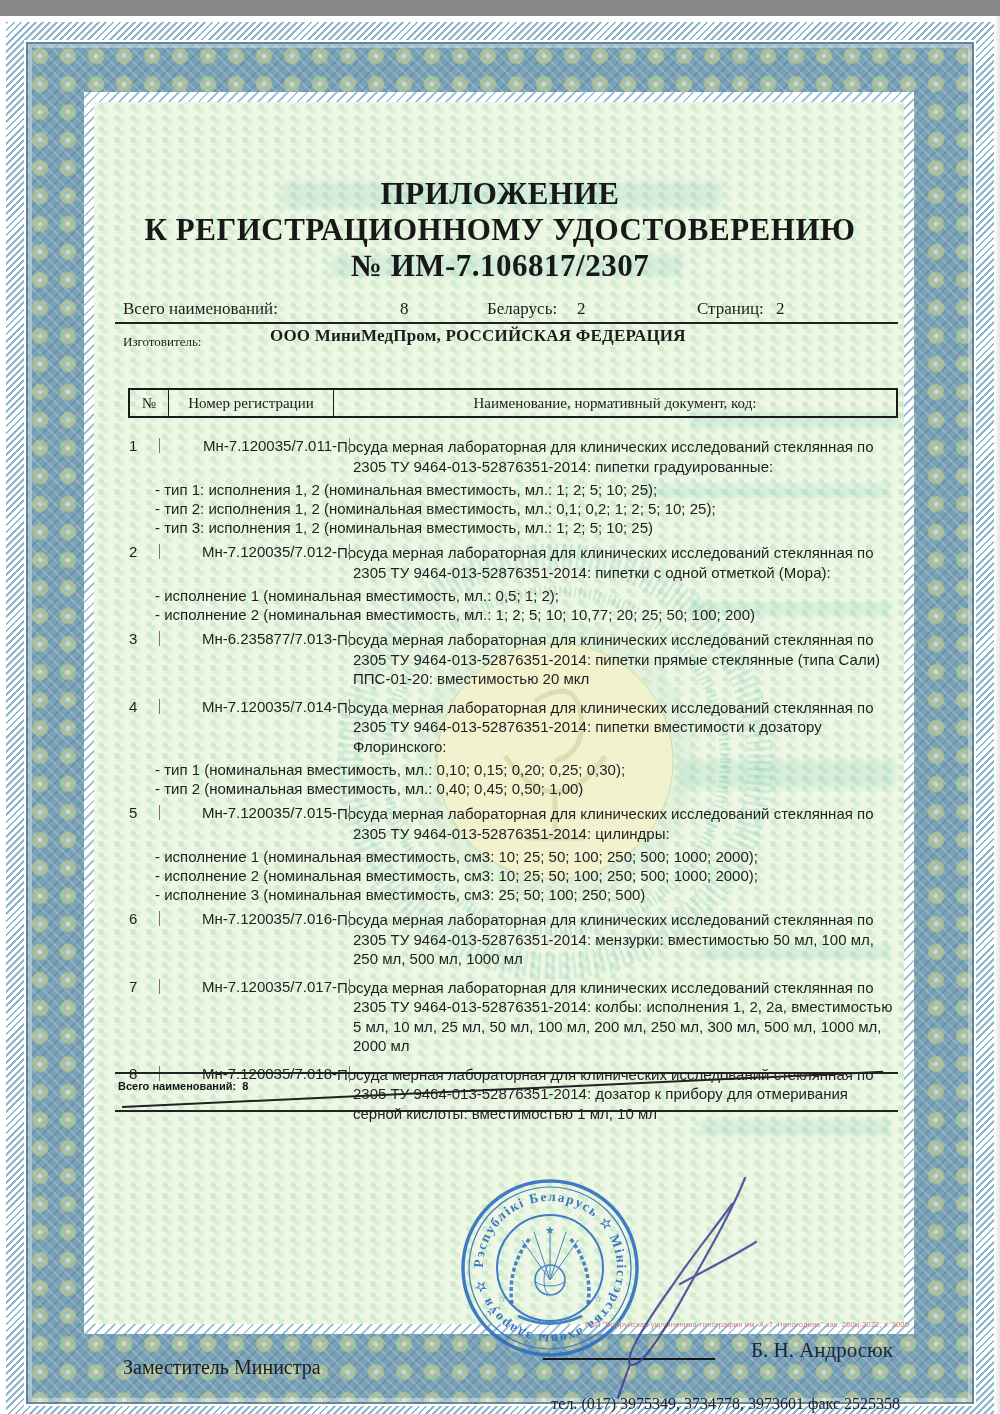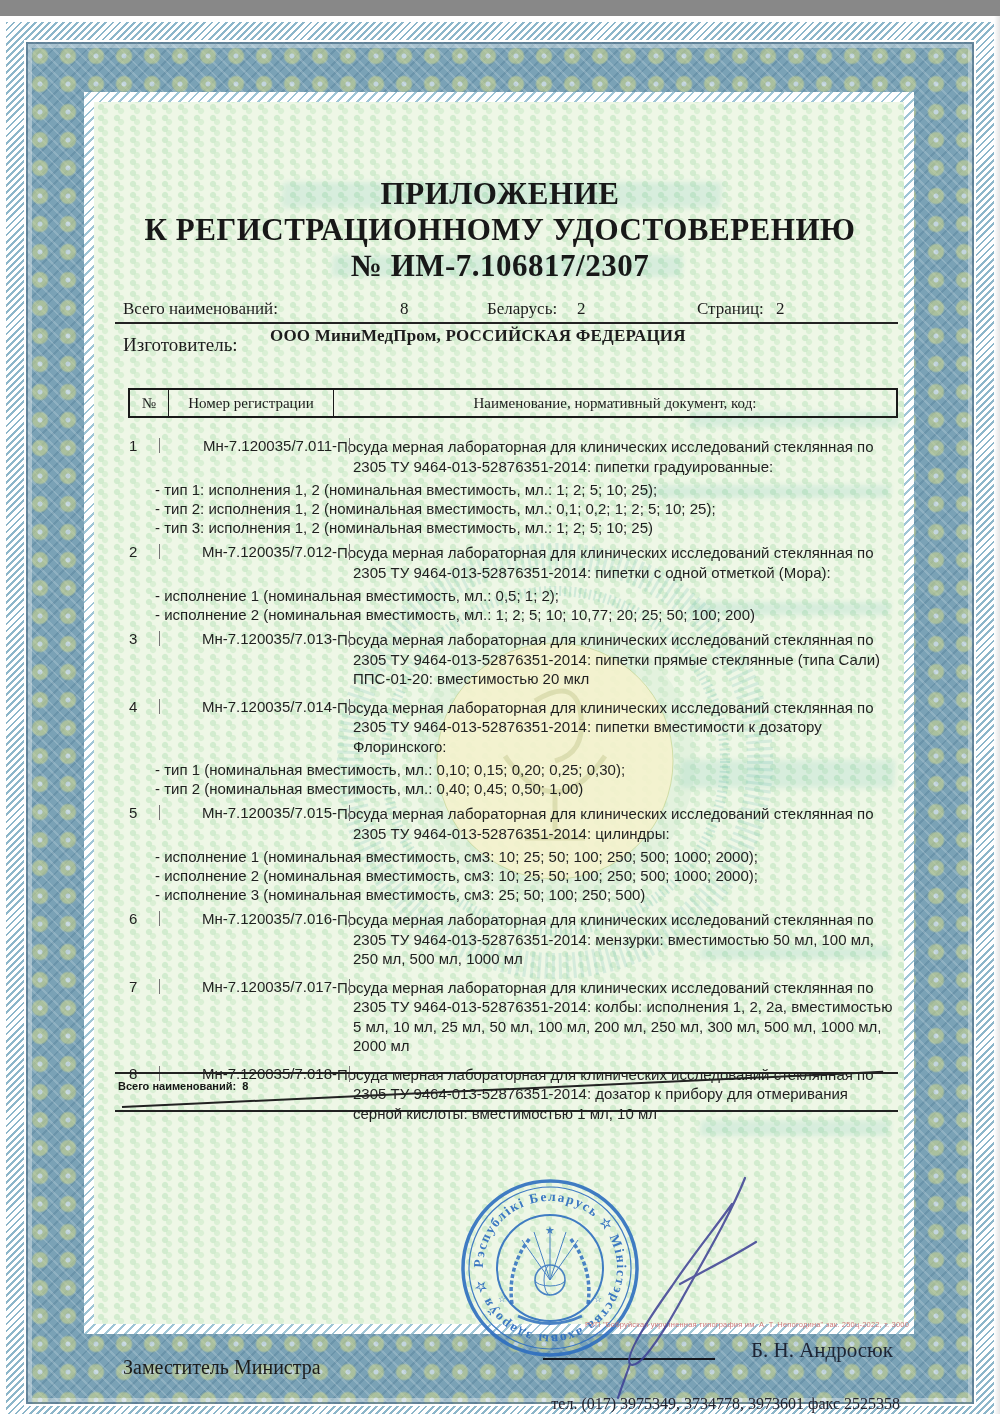--- a/index.html
+++ b/index.html
@@ -25,21 +25,21 @@
       background-clip:padding-box;}
   
   .ghost{position:absolute;background:rgba(80,175,160,.14);filter:blur(2.5px);border-radius:3px;transform:skewX(-4deg);}
   .rosette{position:absolute;left:300px;top:490px;}
   
   .title{position:absolute;left:0;right:0;top:160px;text-align:center;font-size:31px;line-height:36px;
          font-weight:600;letter-spacing:.5px;color:#181818;}
   .meta{position:absolute;top:283px;left:0;width:100%;font-size:17px;}
   .meta span{position:absolute;white-space:nowrap;}
   .rule{position:absolute;background:#222;}
-  .manu-label{position:absolute;left:123px;top:318px;font-size:19px;}
+  .manu-label{position:absolute;left:123px;top:318px;font-size:13px;}
   .manu-value{position:absolute;left:270px;top:310px;font-size:17px;font-weight:bold;letter-spacing:.2px;}
   
   .thead{position:absolute;left:128px;top:372px;width:770px;height:30px;border:2px solid #1a1a1a;
          display:flex;align-items:center;font-size:15px;box-sizing:border-box;background:rgba(255,255,255,.06);}
   .thead .c1{width:38px;text-align:center;border-right:1.5px solid #1a1a1a;align-self:stretch;display:flex;align-items:center;justify-content:center;}
   .thead .c2{width:164px;text-align:center;border-right:1.5px solid #1a1a1a;align-self:stretch;display:flex;align-items:center;justify-content:center;}
   .thead .c3{flex:1;text-align:center;}
   
   .rows{position:absolute;left:115px;top:421px;width:790px;font-family:"Liberation Sans", sans-serif;
         font-size:15px;color:#1f1f1f;}
@@ -137,21 +137,21 @@
         <div class="cell-num">2</div>
         <div class="cell-reg">Мн-7.120035/7.012-</div>
         <div class="cell-desc">Посуда мерная лабораторная для клинических исследований стеклянная по 2305 ТУ 9464-013-52876351-2014: пипетки с одной отметкой (Мора):</div>
       </div>
       <div class="sub-wrap">
         <div class="sub">- исполнение 1 (номинальная вместимость, мл.: 0,5; 1; 2);</div>
         <div class="sub">- исполнение 2 (номинальная вместимость, мл.: 1; 2; 5; 10; 10,77; 20; 25; 50; 100; 200)</div>
       </div>
       <div class="row">
         <div class="cell-num">3</div>
-        <div class="cell-reg">Мн-7.120035/7.013-</div>
+        <div class="cell-reg">Мн-6.235877/7.013-</div>
         <div class="cell-desc">Посуда мерная лабораторная для клинических исследований стеклянная по 2305 ТУ 9464-013-52876351-2014: пипетки прямые стеклянные (типа Сали) ППС-01-20: вместимостью 20 мкл</div>
       </div>
       <div class="rowgap"></div>
       <div class="row">
         <div class="cell-num">4</div>
         <div class="cell-reg">Мн-7.120035/7.014-</div>
         <div class="cell-desc">Посуда мерная лабораторная для клинических исследований стеклянная по 2305 ТУ 9464-013-52876351-2014: пипетки вместимости к дозатору Флоринского:</div>
       </div>
       <div class="sub-wrap">
         <div class="sub">- тип 1 (номинальная вместимость, мл.: 0,10; 0,15; 0,20; 0,25; 0,30);</div>

